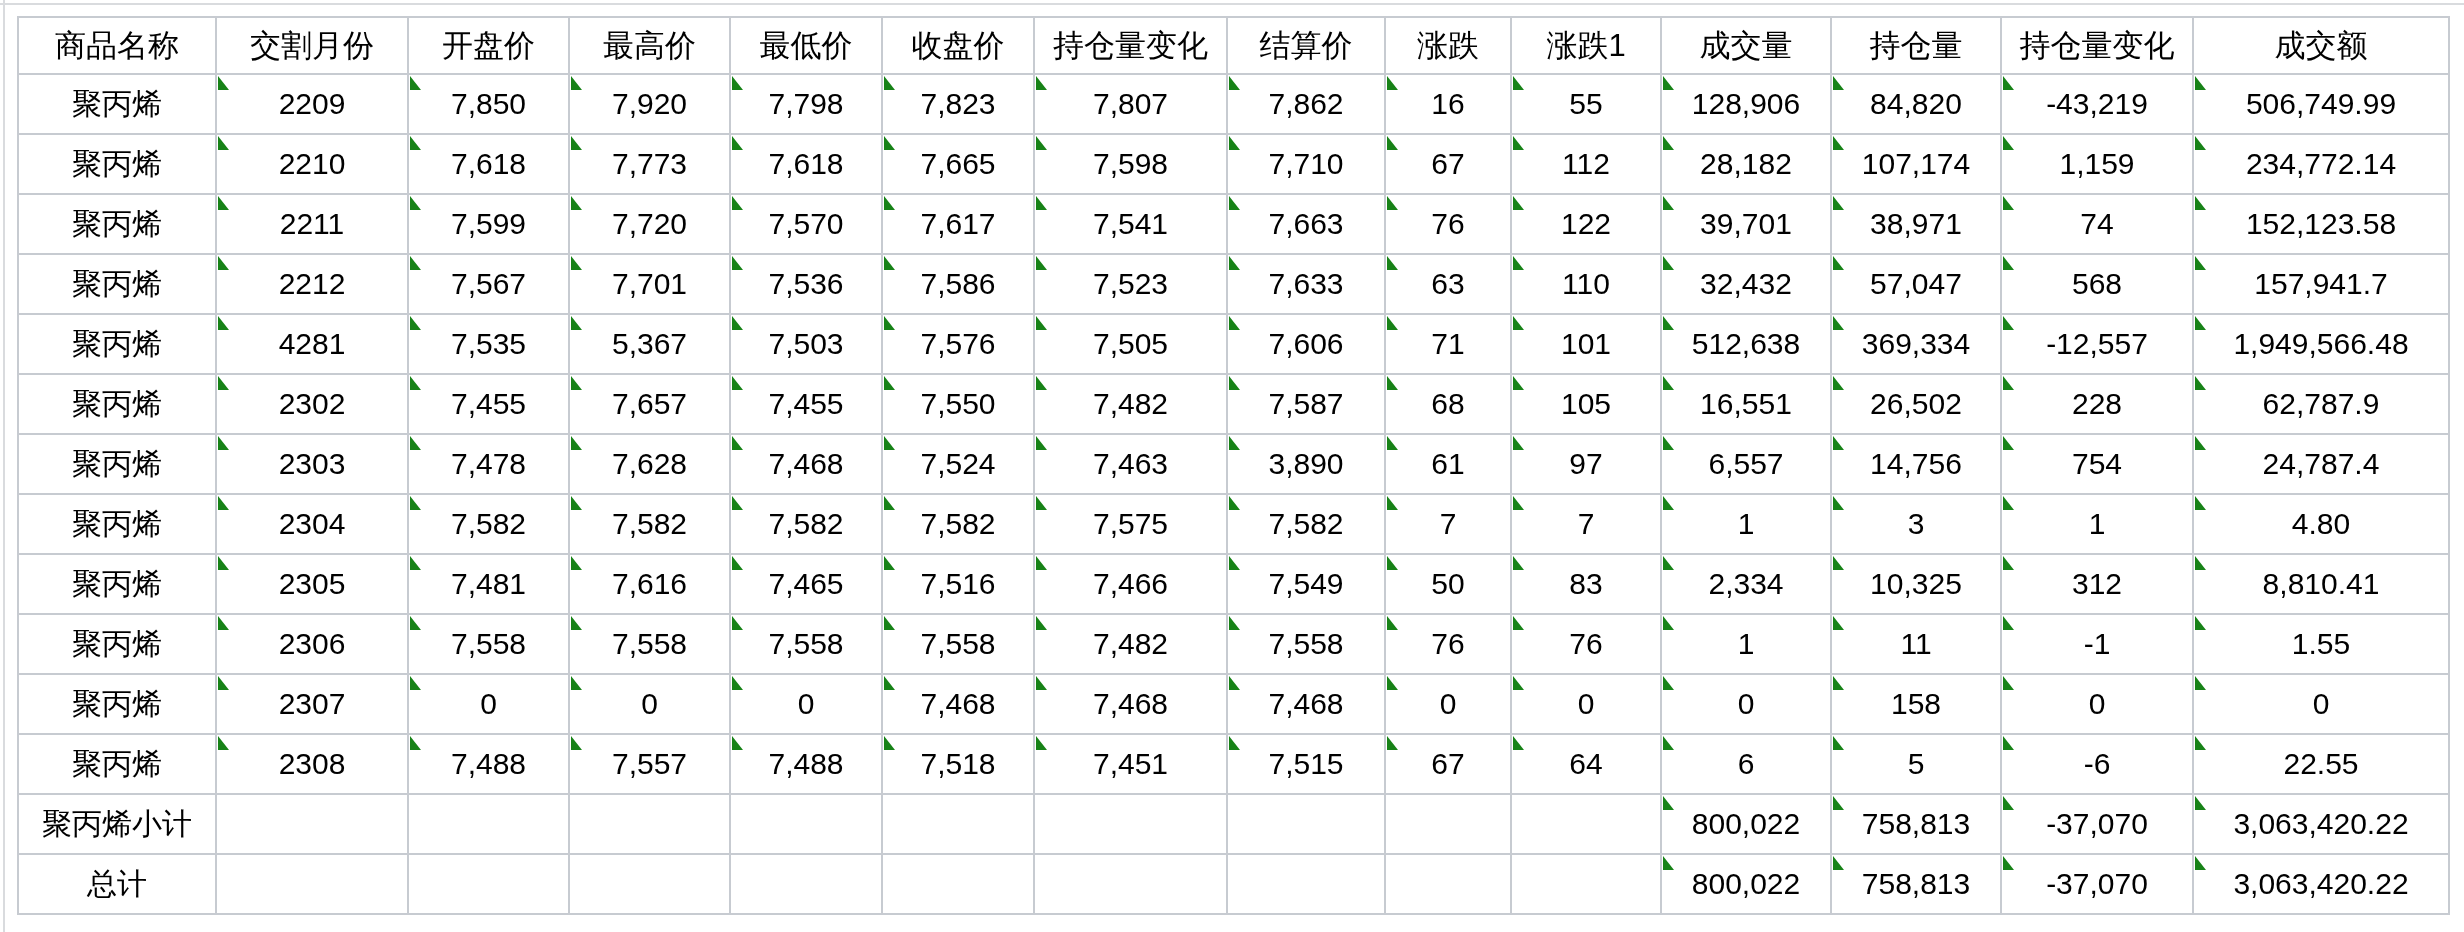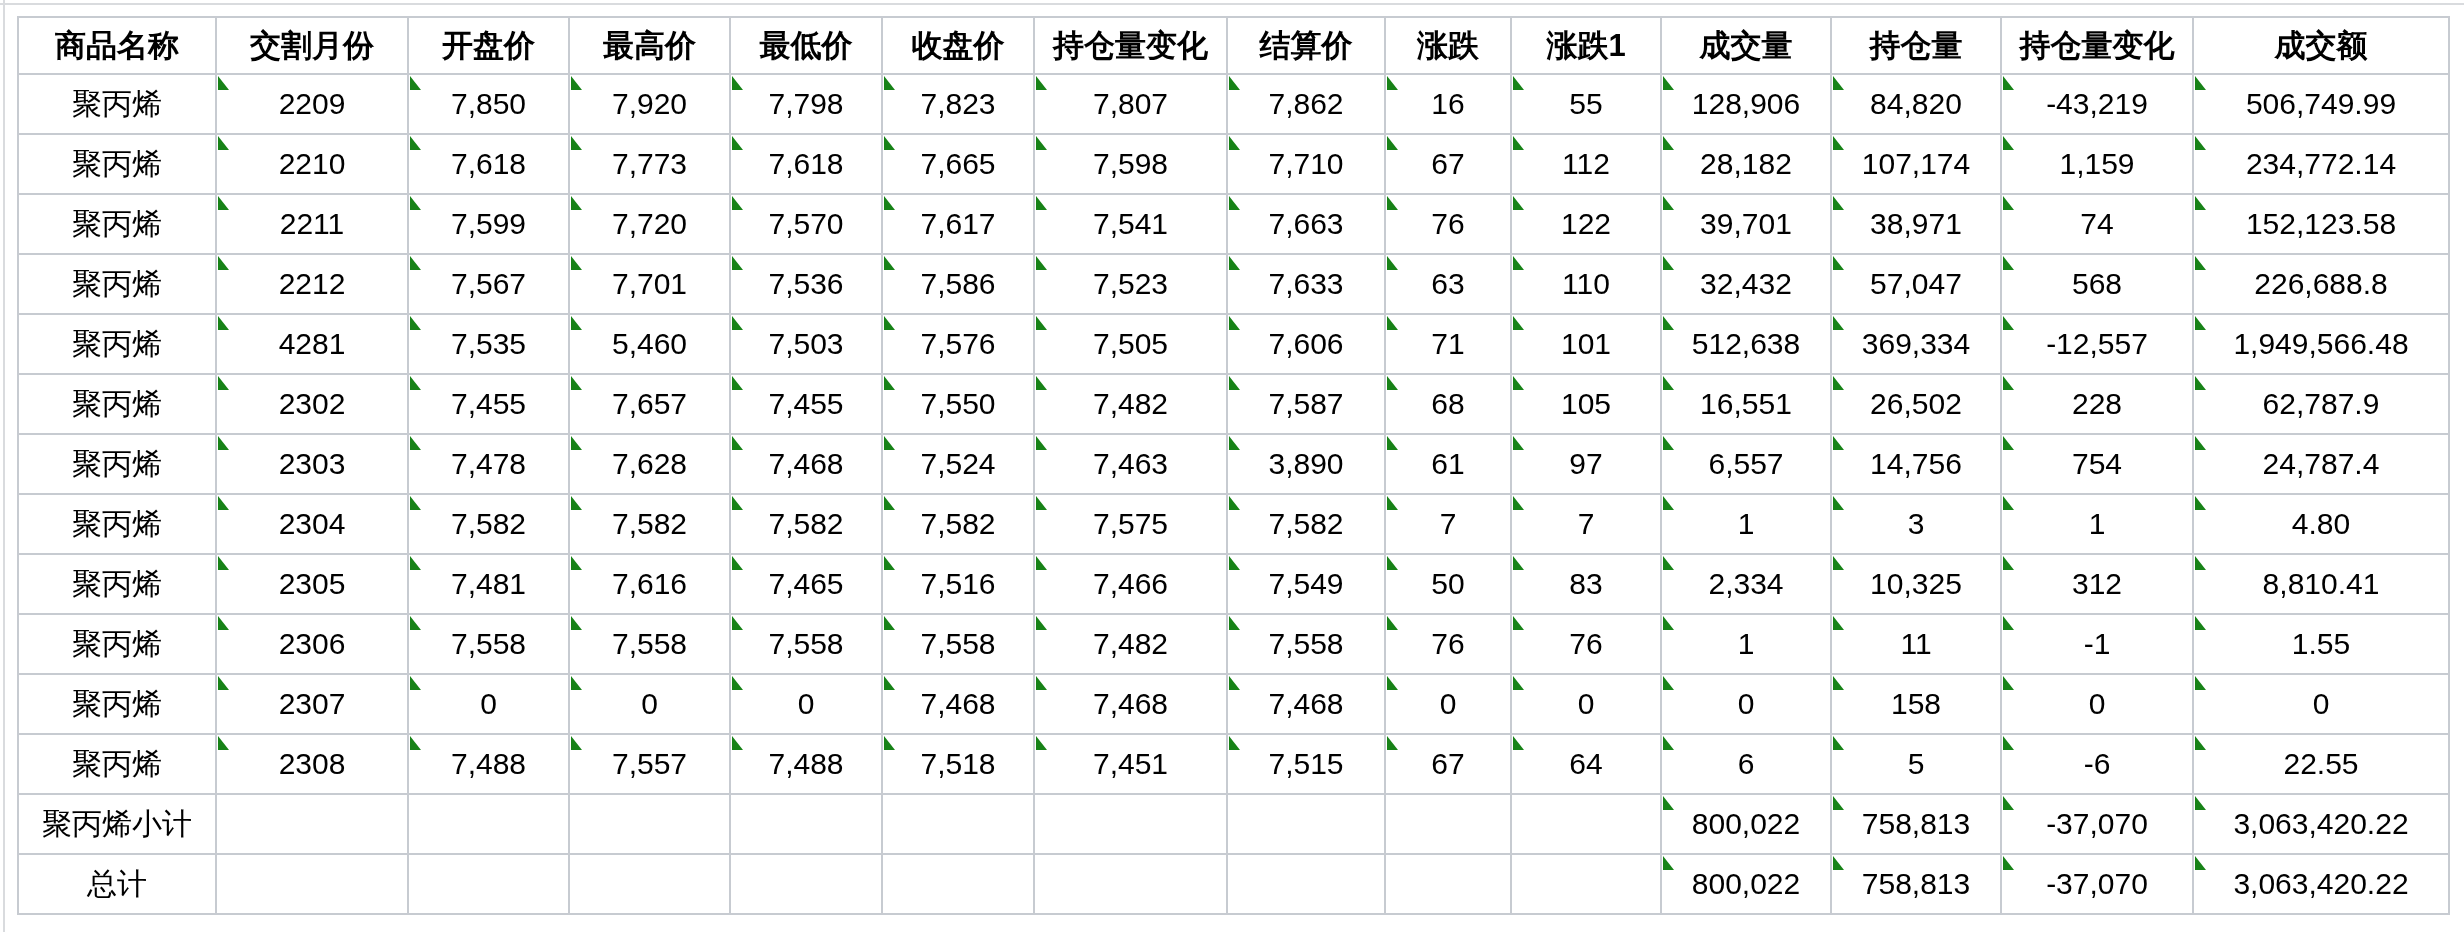--- a/index.html
+++ b/index.html
@@ -44,21 +44,21 @@
     text-align: center;
     vertical-align: middle;
     padding: 0;
     position: relative;
     overflow: hidden;
     white-space: nowrap;
     background: #ffffff;
   }
   table.grid th {
     font-size: 31px;
-    font-weight: bold;
+    font-weight: normal;
     height: 55px;
   }
   table.grid td {
     font-size: 30px;
     font-weight: normal;
     height: 58px;
   }
   .flag {
     position: absolute;
     top: 1px;
@@ -167,27 +167,27 @@
         <td><span class="flag" style="background: rgb(23, 130, 23);"></span><span>7,701</span></td>
         <td><span class="flag" style="background: rgb(23, 130, 23);"></span><span>7,536</span></td>
         <td><span class="flag" style="background: rgb(23, 130, 23);"></span><span>7,586</span></td>
         <td><span class="flag" style="background: rgb(23, 130, 23);"></span><span>7,523</span></td>
         <td><span class="flag" style="background: rgb(23, 130, 23);"></span><span>7,633</span></td>
         <td><span class="flag" style="background: rgb(23, 130, 23);"></span><span>63</span></td>
         <td><span class="flag" style="background: rgb(23, 130, 23);"></span><span>110</span></td>
         <td><span class="flag" style="background: rgb(23, 130, 23);"></span><span>32,432</span></td>
         <td><span class="flag" style="background: rgb(23, 130, 23);"></span><span>57,047</span></td>
         <td><span class="flag" style="background: rgb(23, 130, 23);"></span><span>568</span></td>
-        <td><span class="flag" style="background: rgb(23, 130, 23);"></span><span>226,688.8</span></td>
+        <td><span class="flag" style="background: rgb(23, 130, 23);"></span><span>157,941.7</span></td>
       </tr>
       <tr>
         <td><span>聚丙烯</span></td>
         <td><span class="flag" style="background: rgb(23, 130, 23);"></span><span>4281</span></td>
         <td><span class="flag" style="background: rgb(23, 130, 23);"></span><span>7,535</span></td>
-        <td><span class="flag" style="background: rgb(23, 130, 23);"></span><span>5,460</span></td>
+        <td><span class="flag" style="background: rgb(23, 130, 23);"></span><span>5,367</span></td>
         <td><span class="flag" style="background: rgb(23, 130, 23);"></span><span>7,503</span></td>
         <td><span class="flag" style="background: rgb(23, 130, 23);"></span><span>7,576</span></td>
         <td><span class="flag" style="background: rgb(23, 130, 23);"></span><span>7,505</span></td>
         <td><span class="flag" style="background: rgb(23, 130, 23);"></span><span>7,606</span></td>
         <td><span class="flag" style="background: rgb(23, 130, 23);"></span><span>71</span></td>
         <td><span class="flag" style="background: rgb(23, 130, 23);"></span><span>101</span></td>
         <td><span class="flag" style="background: rgb(23, 130, 23);"></span><span>512,638</span></td>
         <td><span class="flag" style="background: rgb(23, 130, 23);"></span><span>369,334</span></td>
         <td><span class="flag" style="background: rgb(23, 130, 23);"></span><span>-12,557</span></td>
         <td><span class="flag" style="background: rgb(23, 130, 23);"></span><span>1,949,566.48</span></td>

